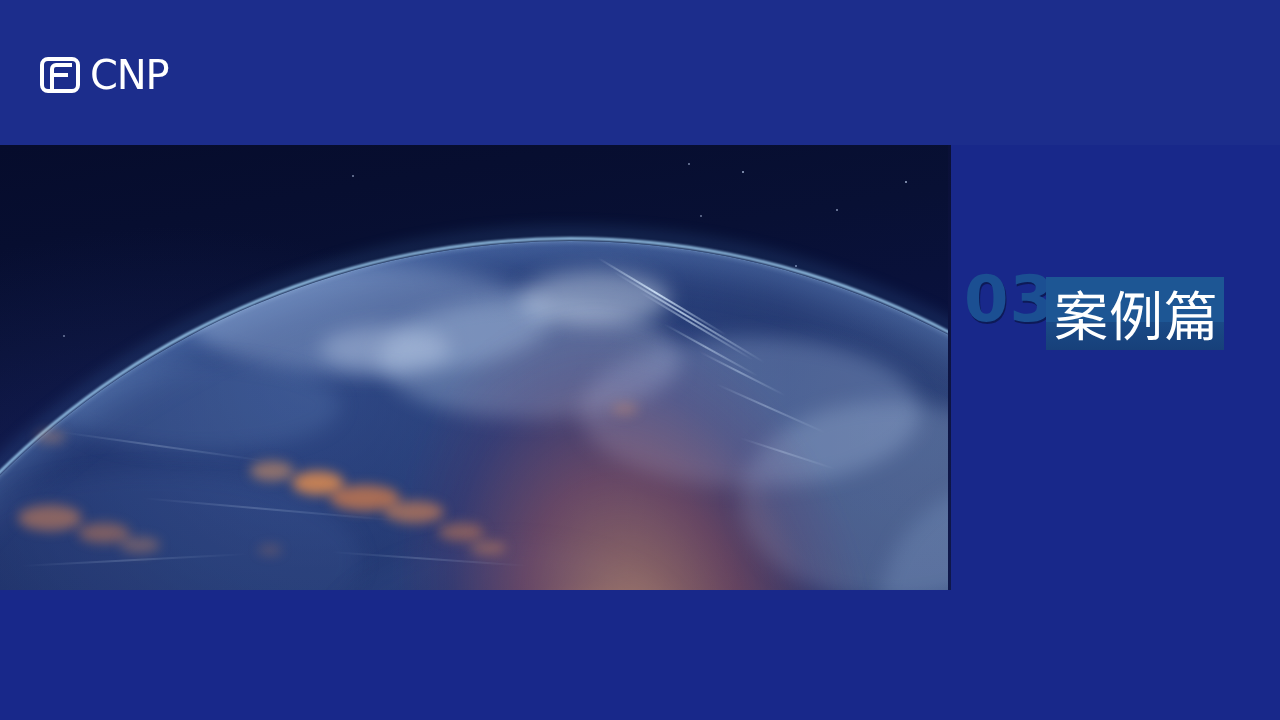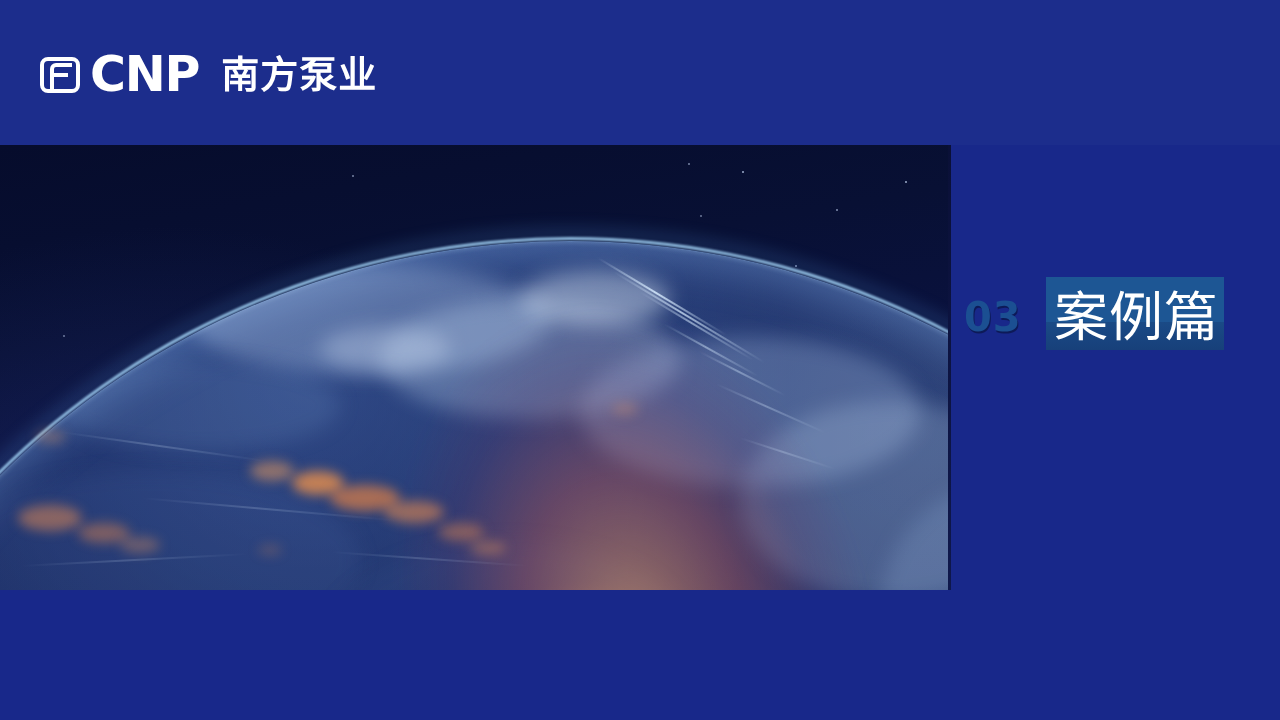--- a/index.html
+++ b/index.html
@@ -34,22 +34,22 @@
 
   .brand-mark {
     width:40px; height:40px;
     position:relative;
     flex:0 0 auto;
   }
   .brand-mark svg { display:block; }
 
   .brand-cnp {
     font-family:"DejaVu Sans", "Liberation Sans", sans-serif;
-    font-weight:700;
-    font-size:49px;
+    font-weight:400;
+    font-size:40px;
     letter-spacing:-1.2px;
     color:#ffffff;
     line-height:40px;
     margin-left:-2px;
     text-align:right;
   }
 
   .brand-cn {
     font-family:"DejaVu Sans", "Liberation Sans", sans-serif;
     font-weight:700;
@@ -179,24 +179,24 @@
 
   
   .section-block {
     position:absolute;
     left:950px; top:145px;
     width:330px; height:445px;
   }
 
   .section-number {
     position:absolute;
-    left:14px; top:146px;
+    left:14px; top:128px;
     font-family:"DejaVu Sans", "Liberation Sans", sans-serif;
     font-weight:900;
-    font-size:40px;
+    font-size:64px;
     line-height:52px;
     letter-spacing:1px;
     color:#1b4f92;
     text-shadow:1px 2px 0 rgba(8,18,62,.65);
     text-align:center;
   }
 
   .section-title-wrap {
     position:absolute;
     left:96px; top:132px;
@@ -251,21 +251,20 @@
   <div class="header-band">
     <div class="brand">
       <span class="brand-mark">
         <svg width="40" height="40" viewBox="0 0 40 40" aria-hidden="true">
           <rect x="2" y="4" width="36" height="32" rx="6" fill="none" stroke="#ffffff" stroke-width="4"></rect>
           <path d="M12 36 V14 a4 4 0 0 1 4-4 H30" fill="none" stroke="#ffffff" stroke-width="4" stroke-linecap="square"></path>
           <rect x="12" y="18" width="16" height="4" fill="#ffffff"></rect>
         </svg>
       </span>
       <span class="brand-cnp">CNP</span>
-      <span class="brand-cn">南方泵业</span>
     </div>
   </div>
 
   <div class="photo-panel">
     <div class="space"></div>
 
     <div class="stars">
       <i style="left:742px;top:26px;width:2px;height:2px;"></i>
       <i style="left:836px;top:64px;width:1.5px;height:1.5px;opacity:.55;"></i>
       <i style="left:905px;top:36px;width:2px;height:2px;"></i>

